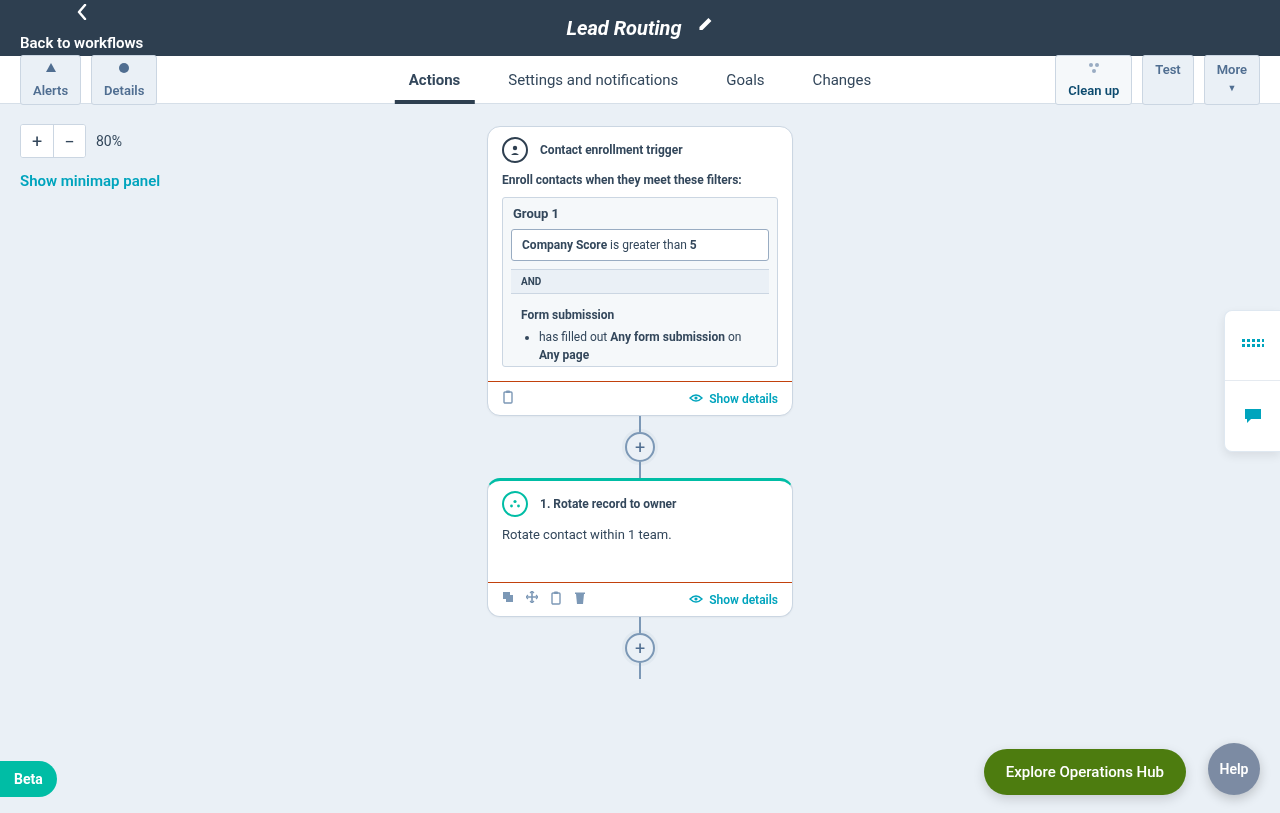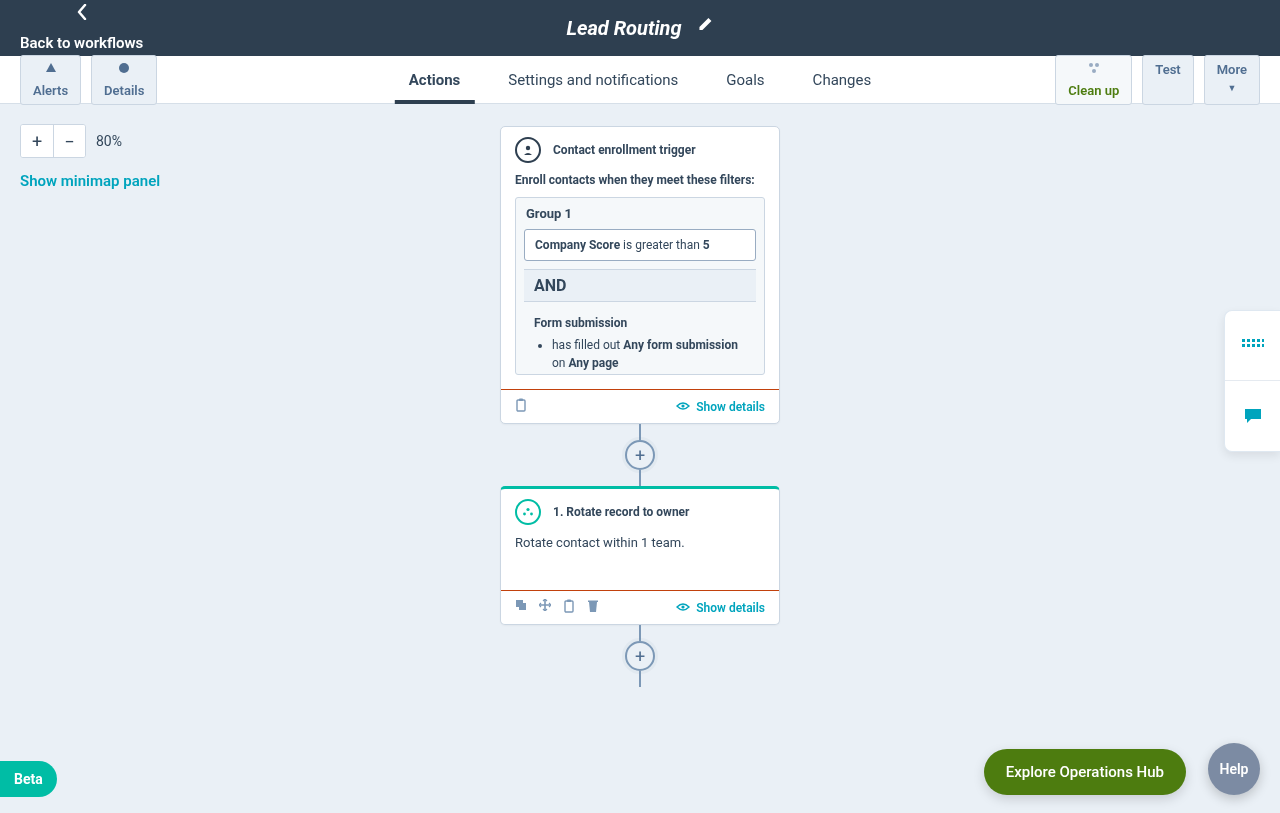--- a/index.html
+++ b/index.html
@@ -81,21 +81,21 @@
     background: #eaf0f6;
     border: 1px solid #cbd6e2;
     color: #506e91;
     padding: 6px 12px;
     font-size: 13px;
     display: flex;
     align-items: center;
     gap: 6px;
     flex-direction: column;
   }
-  .btn-secondary.disabled { color: #4d7c0f; background:#f5f8fa; cursor: default;}
+  .btn-secondary.disabled { color: #0c4a6e; background:#f5f8fa; cursor: default;}
   .tabs {
     position: absolute;
     left: 50%;
     transform: translateX(-50%);
     display: flex;
     gap: 48px;
     height: 100%;
     align-items: center;
   }
   .tab {
@@ -162,22 +162,22 @@
     transform: translateX(-50%);
     top: 22px;
     width: 280px;
     display: flex;
     flex-direction: column;
     align-items: center;
   }
   .card {
     background: #fff;
     border: 1px solid #cbd6e2;
-    border-radius: 5px;
-    width: 280px;
+    border-radius: 13px;
+    width: 306px;
     box-shadow: 0 1px 2px rgba(0,0,0,0.04);
   }
   .card.teal-top { border-top: 3px solid #00bda5; }
   .card-head {
     display: flex;
     align-items: center;
     gap: 12px;
     padding: 10px 14px;
   }
   .step-icon {
@@ -201,21 +201,21 @@
     margin: 0 8px 8px;
     padding: 8px 10px;
     background:#fff;
     border:1px solid #99acc2;
     border-radius:3px;
     font-size:12px;
   }
   .and-row {
     margin: 0 8px 8px;
     padding: 6px 10px;
-    font-size:16px;
+    font-size:10px;
     font-weight:700;
     color:#33475b;
     background:#eaf0f6;
     border-top:1px solid #cbd6e2;
     border-bottom:1px solid #cbd6e2;
   }
   .filter-sub {
     margin: 0 8px;
     padding: 6px 10px 2px;
     font-size: 12px;

